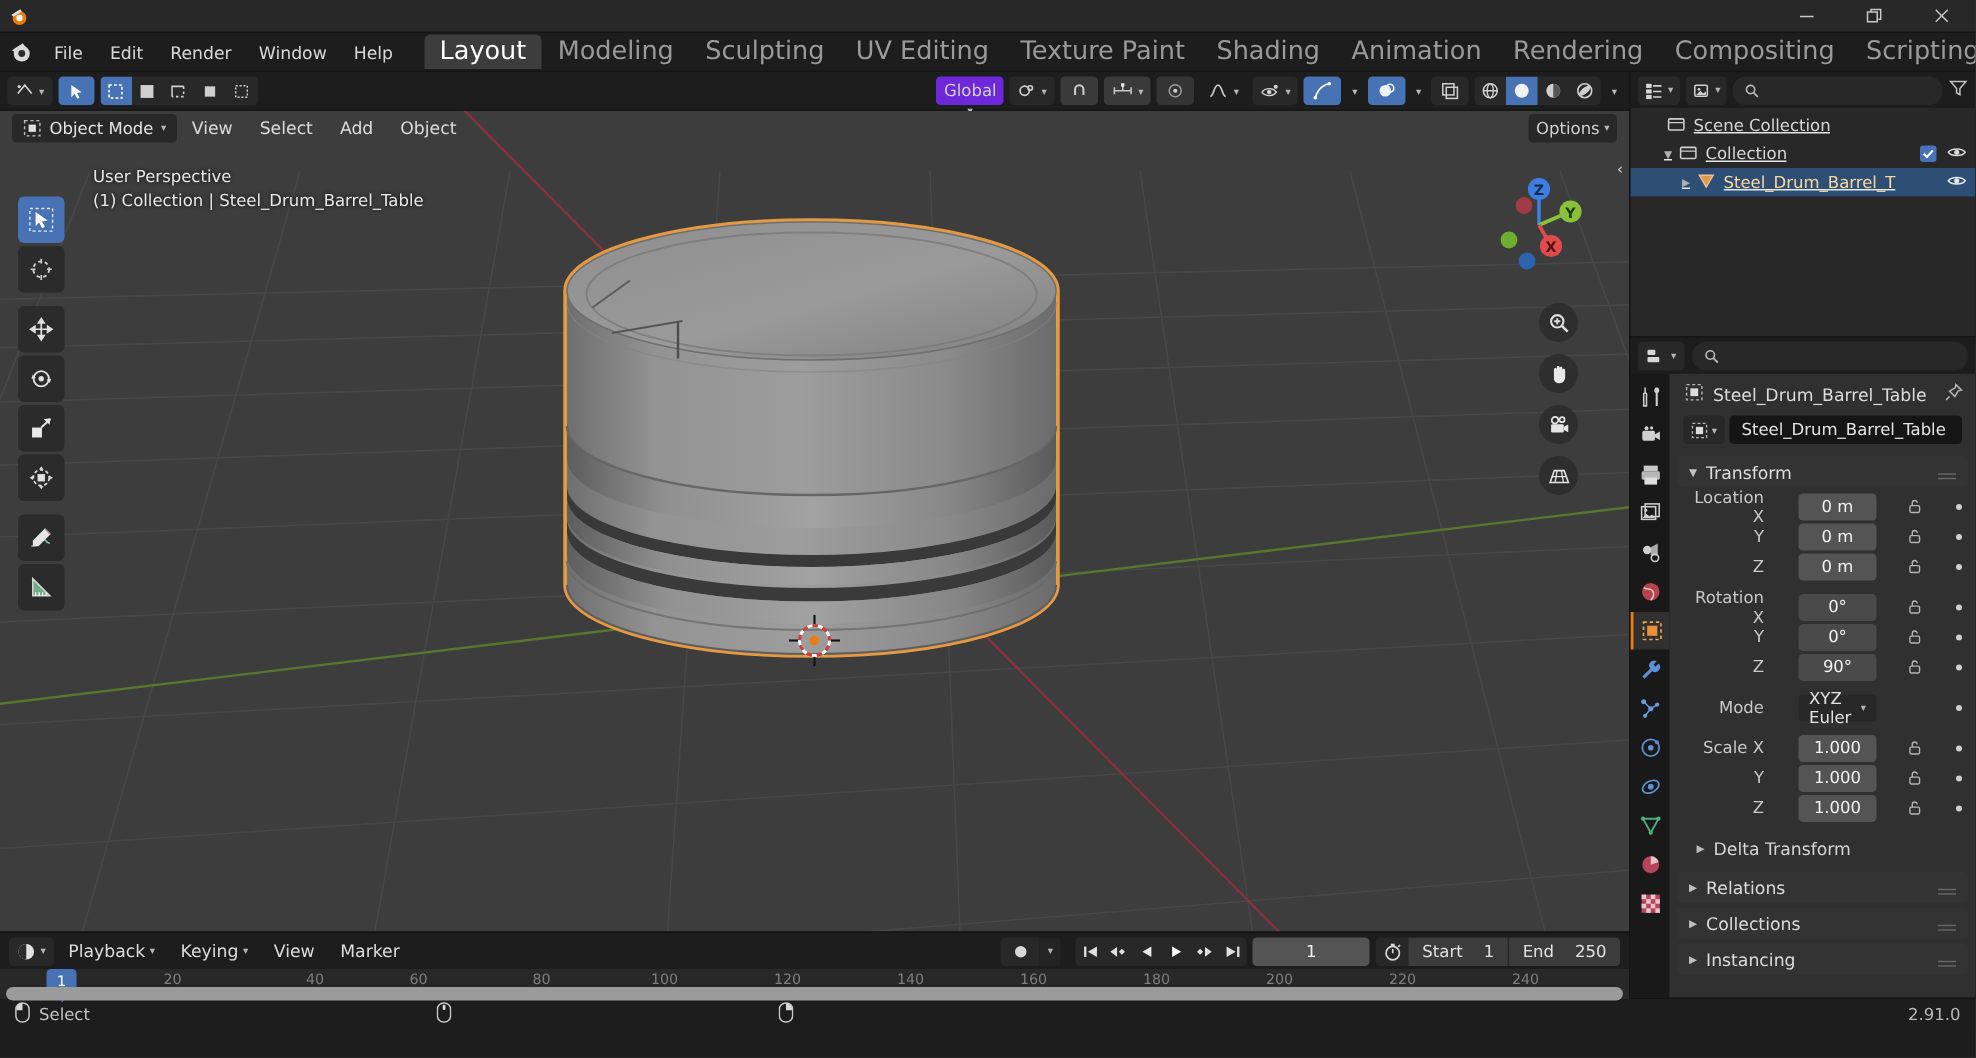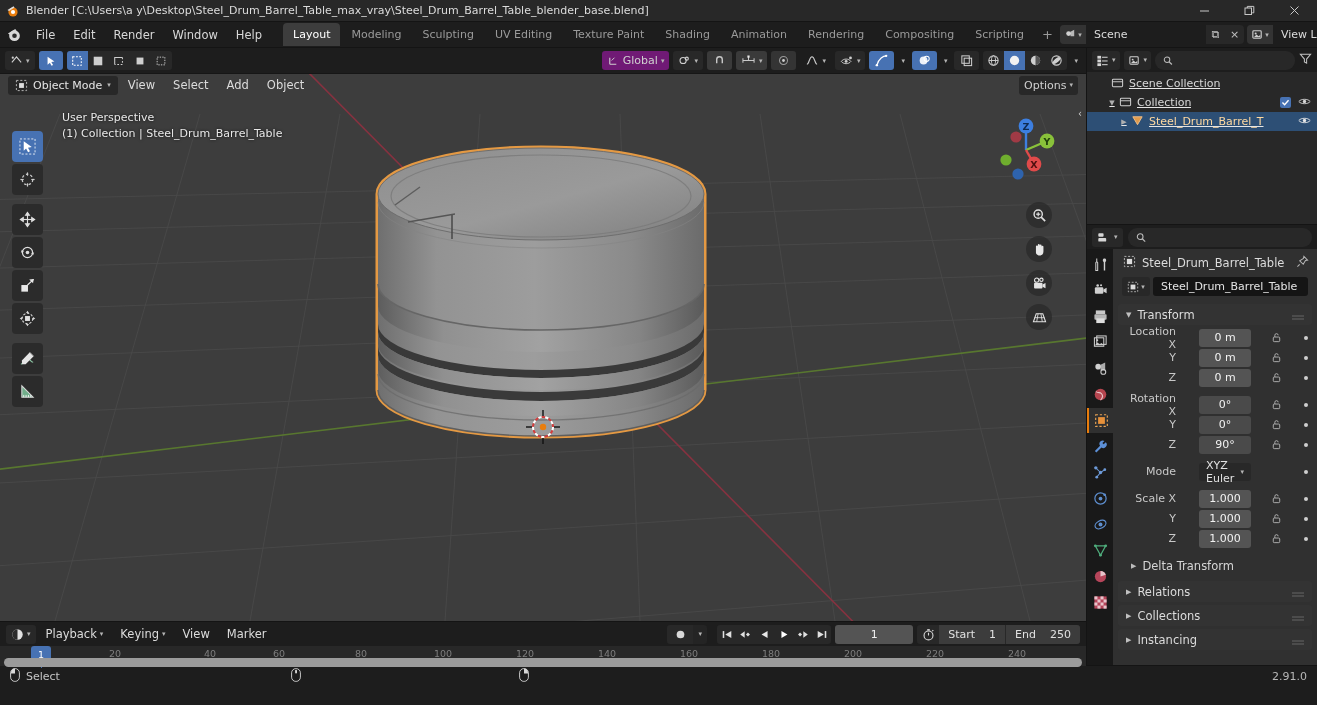--- a/index.html
+++ b/index.html
@@ -26,21 +26,21 @@
   .topbar {
     height:26px; background:#1d1d1d; display:flex; align-items:center;
     padding:0 4px; gap:0px; border-bottom:1px solid #141414;
   }
   .blogo { width:20px; height:20px; display:flex; align-items:center; justify-content:center; margin:0 4px 0 2px;}
   .menu-item {
     padding:3px 9px; font-size:11.5px; color:#d8d8d8; border-radius:3px; white-space:nowrap;
   }
   .ws-tabs { display:flex; align-items:center; margin-left:12px; gap:1px; height:26px; }
   .ws-tab {
-    padding:5px 10px; font-size:11px; color:#9a9a9a; white-space:nowrap;
+    padding:5px 10px; font-size:17px; color:#9a9a9a; white-space:nowrap;
     border-radius:4px 4px 0 0; line-height:13px;
   }
   .ws-tab.active { background:#3d3d3d; color:#ffffff; }
   .ws-plus { padding:3px 7px; color:#9a9a9a; font-size:13px; }
   .topbar-right { margin-left:auto; display:flex; align-items:center; gap:3px; padding-right:4px; }
   .id-block { display:flex; align-items:center; background:#282828; border-radius:4px; height:19px; overflow:hidden; }
   .id-icon { width:26px; height:19px; display:flex; align-items:center; justify-content:center; background:#333; gap:1px;}
   .id-name { background:#1d1d1d; height:19px; display:flex; align-items:center; padding:0 8px; min-width:120px; font-size:11px; color:#dcdcdc; }
   .id-btn { width:19px; height:19px; display:flex; align-items:center; justify-content:center; color:#c0c0c0; font-size:11px;}
 
@@ -167,21 +167,20 @@
 <div class="app">
 
   <div class="titlebar">
     <span class="tlogo">
       <svg width="14" height="14" viewBox="0 0 14 14">
         <circle cx="7" cy="8" r="4.6" fill="#e87d0d"></circle>
         <circle cx="7" cy="8" r="2.1" fill="#ffffff"></circle>
         <path d="M1.5 6 L7.5 2.2 L8.6 3.6 L3 7 Z" fill="#e0e0e0"></path>
       </svg>
     </span>
-    <span class="ttext">Blender [C:\Users\a y\Desktop\Steel_Drum_Barrel_Table_max_vray\Steel_Drum_Barrel_Table_blender_base.blend]</span>
     <div class="wctrls">
       <div class="wctrl">
         <svg width="11" height="11" viewBox="0 0 11 11">
             <line x1="1" y1="6" x2="10" y2="6" stroke="#c8c8c8" stroke-width="1"></line>
           </svg>
       </div>
       <div class="wctrl">
         <svg width="11" height="11" viewBox="0 0 11 11">
           <rect x="1" y="3" width="6.5" height="6.5" fill="none" stroke="#c8c8c8" stroke-width="1"></rect>
           <path d="M3.3 3 V1.4 H9.8 V7.8 H8.2" fill="none" stroke="#c8c8c8" stroke-width="1"></path>
@@ -293,21 +292,21 @@
             </div>
           <div>
               <svg width="12" height="12" viewBox="0 0 14 14">
                 <rect x="2.5" y="2.5" width="9" height="9" fill="none" stroke="#cfcfcf" stroke-width="1.1" stroke-dasharray="1.6 1.4"></rect>
               </svg>
             </div>
         </div>
 
         <div style="flex:1"></div>
 
-        <div class="hbtn" style="background:#701a75;">
+        <div class="hbtn" style="background:#6d28d9;flex-direction:column;">
           <svg width="13" height="13" viewBox="0 0 14 14">
               <path d="M3 11 L3 4 M3 11 L10 11" stroke="#d0d0d0" stroke-width="1.2" fill="none"></path>
               <path d="M5 7 L8 4" stroke="#d0d0d0" stroke-width="1"></path>
             </svg>
           <span>Global</span>
           <span class="caret">▾</span>
         </div>
         <div class="hbtn">
           <svg width="13" height="13" viewBox="0 0 14 14">
               <circle cx="5.5" cy="7" r="3.3" fill="none" stroke="#d0d0d0" stroke-width="1.2"></circle>

